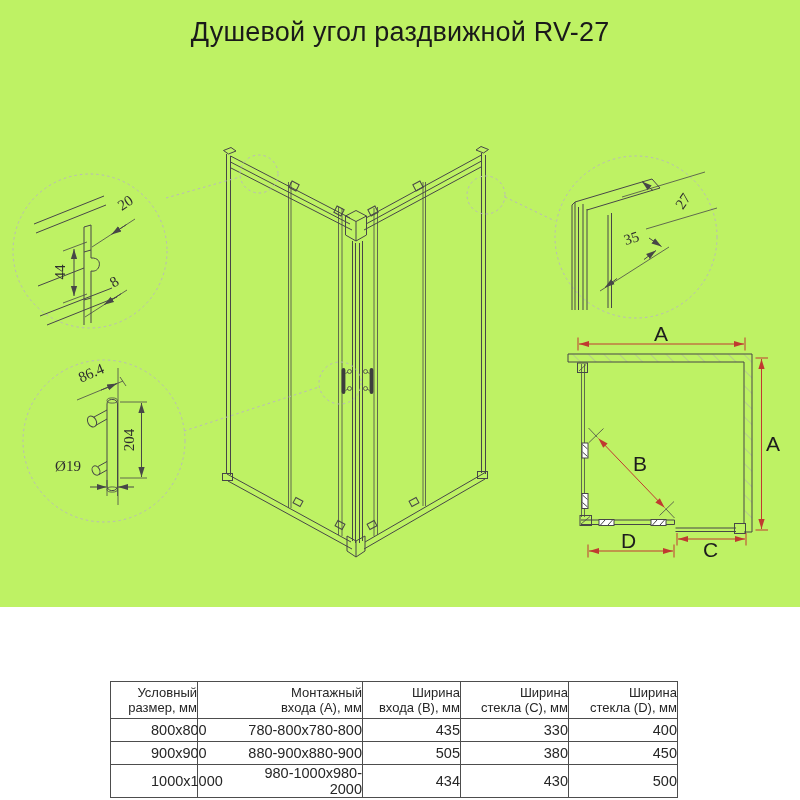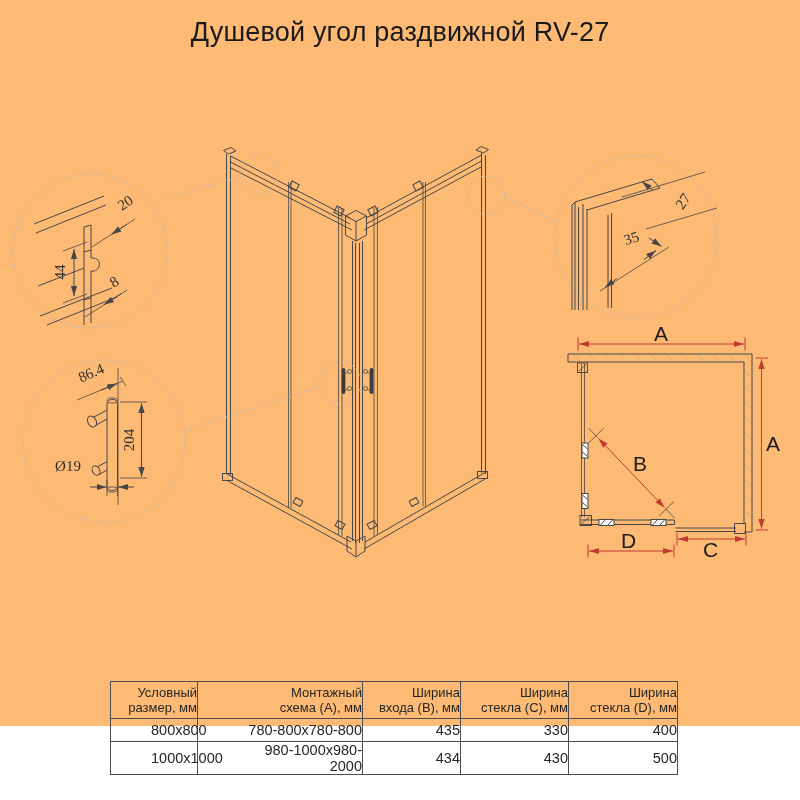--- a/index.html
+++ b/index.html
@@ -1,19 +1,19 @@
 <!DOCTYPE html>
 <html style="--red: #c03a30; --line: #474747; --light: #bababa;"><head>
 <meta charset="utf-8">
 <style>
   :root { --line:#474747; --red:#c03a30; --light:#bababa; }
   * { margin:0; padding:0; box-sizing:border-box; }
   html,body { width:800px; height:800px; background:#ffffff; overflow:hidden;
               font-family:"Liberation Sans", sans-serif; }
-  .page { position:relative; width:800px; height:726px; background:#fdba74; }
+  .page { position:relative; width:800px; height:607px; background:#bef264; }
   .title { position:absolute; top:16px; left:0; width:800px; text-align:center;
            font-size:27px; line-height:33px; color:#1a1a1a; letter-spacing:.2px; }
   svg.diagram { position:absolute; left:0; top:0; }
   .ln  { stroke:var(--line); stroke-width:1; fill:none; }
   .lnt { stroke:var(--line); stroke-width:.8; fill:none; }
   .dash { stroke:var(--light); stroke-width:1; fill:none; stroke-dasharray:2.5 3; }
   .red { stroke:var(--red); stroke-width:1; fill:none; }
   .mfD { fill:var(--line); } .mfR { fill:var(--red); }
   .dimtxt { font-family:"Liberation Serif", serif; font-size:15px; fill:#2e2e2e; }
   .biglbl { font-family:"Liberation Sans", sans-serif; font-size:21px; fill:#1d1d1d; }
@@ -206,21 +206,21 @@
         <col style="width:109px">
     </colgroup>
     <thead>
       <tr>
         <th>
           <div>Условный</div>
           <div>размер, мм</div>
         </th>
         <th>
           <div>Монтажный</div>
-          <div>схема (A), мм</div>
+          <div>входа (A), мм</div>
         </th>
         <th>
           <div>Ширина</div>
           <div>входа (B), мм</div>
         </th>
         <th>
           <div>Ширина</div>
           <div>стекла (C), мм</div>
         </th>
         <th>
@@ -231,20 +231,27 @@
     </thead>
     <tbody>
       <tr>
         <td>800x800</td>
         <td>780-800x780-800</td>
         <td>435</td>
         <td>330</td>
         <td>400</td>
       </tr>
       <tr>
+        <td>900x900</td>
+        <td>880-900x880-900</td>
+        <td>505</td>
+        <td>380</td>
+        <td>450</td>
+      </tr>
+      <tr>
         <td>1000x1000</td>
         <td>980-1000x980-2000</td>
         <td>434</td>
         <td>430</td>
         <td>500</td>
       </tr>
     </tbody>
   </table>
 
 </div>

